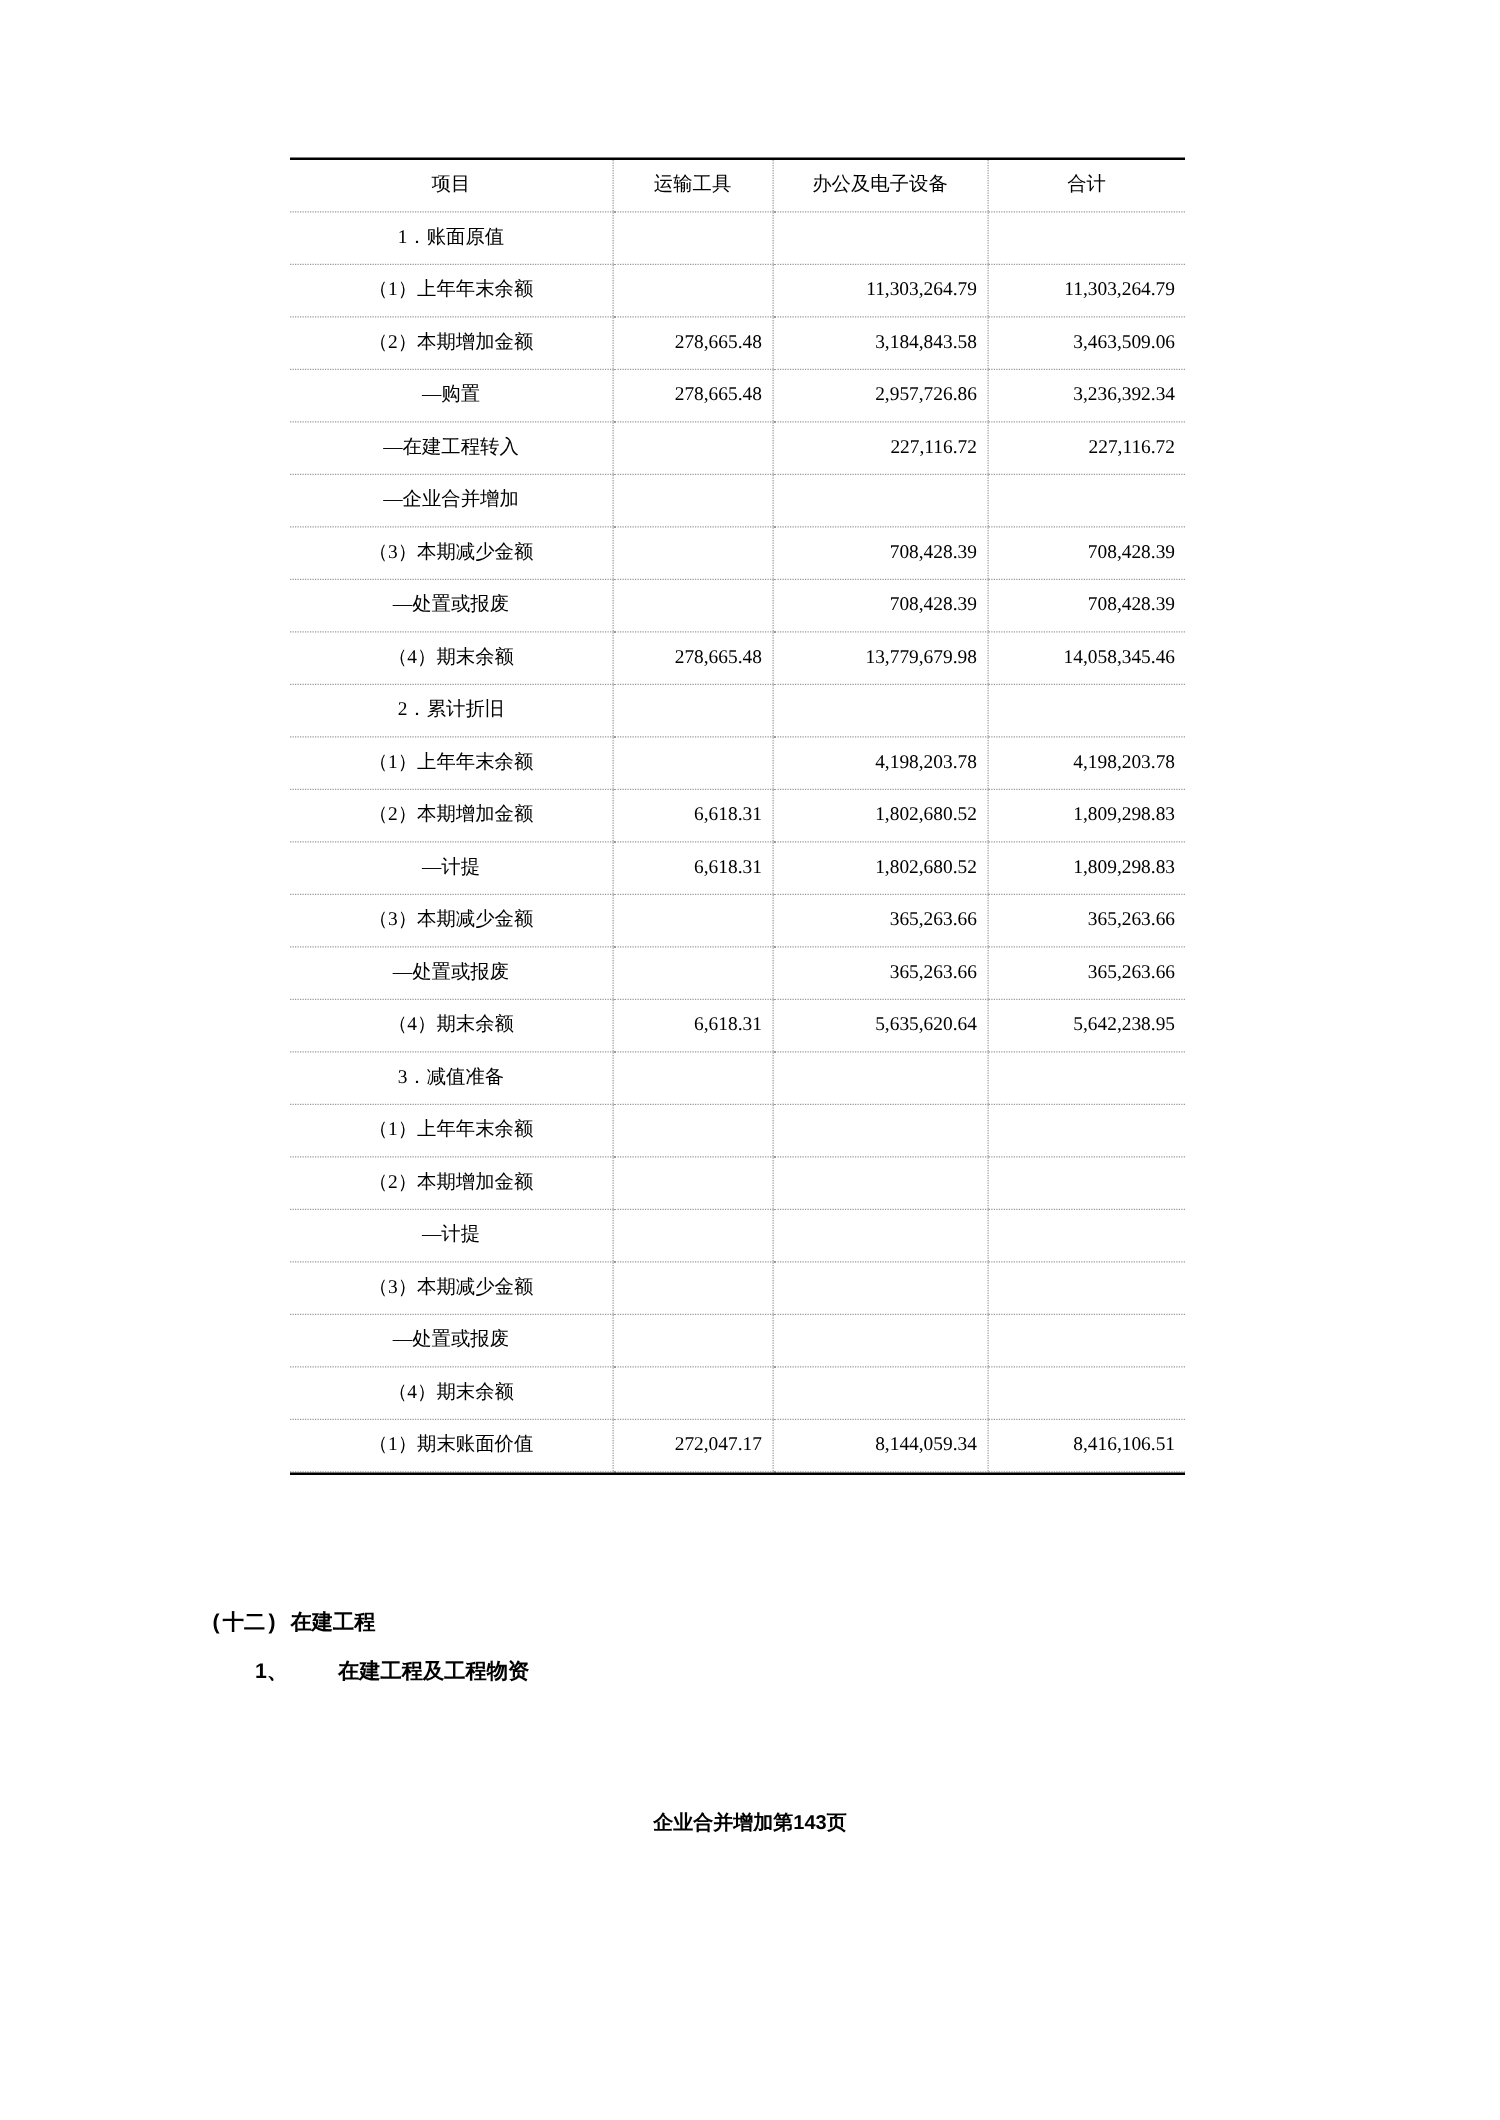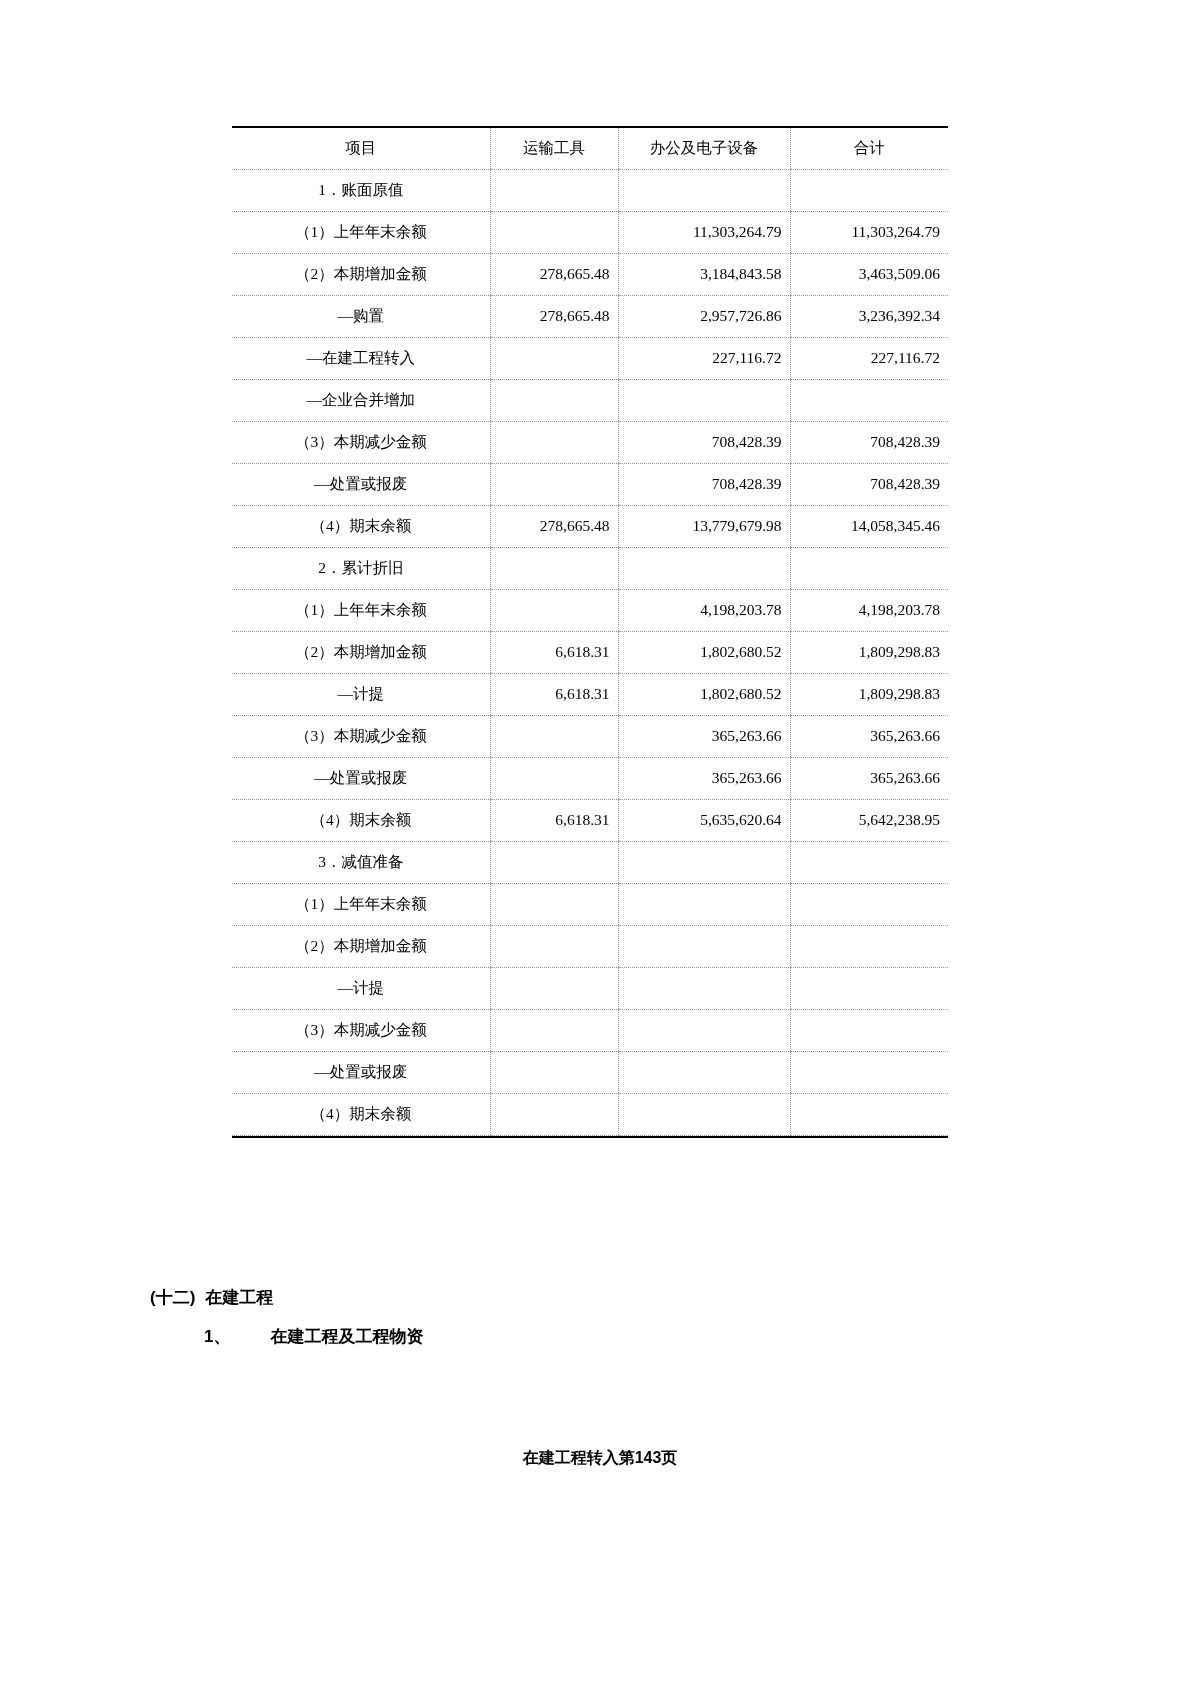--- a/index.html
+++ b/index.html
@@ -79,21 +79,21 @@
   .ind2 { padding-left: 46px; }
 
   
   .section-heading {
     position: absolute;
     font-family: "Liberation Sans", "DejaVu Sans", sans-serif;
     font-weight: bold;
     font-size: 17px;
     color: #000;
   }
-  .h-twelve { left: 150px; top: 1286px; }
+  .h-twelve { left: 168px; top: 1286px; font-family: Liberation Mono, monospace; }
   .h-twelve .lead { margin-right: 10px; }
   .h-one { left: 204px; top: 1325px; }
   .h-one .num { margin-right: 40px; }
 
   
   .footer {
     position: absolute;
     left: 0;
     top: 1448px;
     width: 1200px;
@@ -256,30 +256,36 @@
             <td class="num sep-l"></td>
             <td class="num sep-l"></td>
             <td class="num sep-l"></td>
           </tr>
           <tr>
             <td class="lbl ind1">（4）期末余额</td>
             <td class="num sep-l"></td>
             <td class="num sep-l"></td>
             <td class="num sep-l"></td>
           </tr>
+          <tr>
+            <td class="lbl ind1">（1）期末账面价值</td>
+            <td class="num sep-l">272,047.17</td>
+            <td class="num sep-l">8,144,059.34</td>
+            <td class="num sep-l">8,416,106.51</td>
+          </tr>
         </tbody>
     </table>
     <div class="bottom-rule"></div>
   </div>
 
   <div class="section-heading h-twelve">
     <span class="lead">(十二)</span><span>在建工程</span>
   </div>
 
   <div class="section-heading h-one">
     <span class="num">1、</span><span>在建工程及工程物资</span>
   </div>
 
   <div class="footer">
-    <span>在建工程转入</span><span class="pg">第143页</span>
+    <span>企业合并增加</span><span class="pg">第143页</span>
   </div>
 
 </div>
 
 </body></html>

